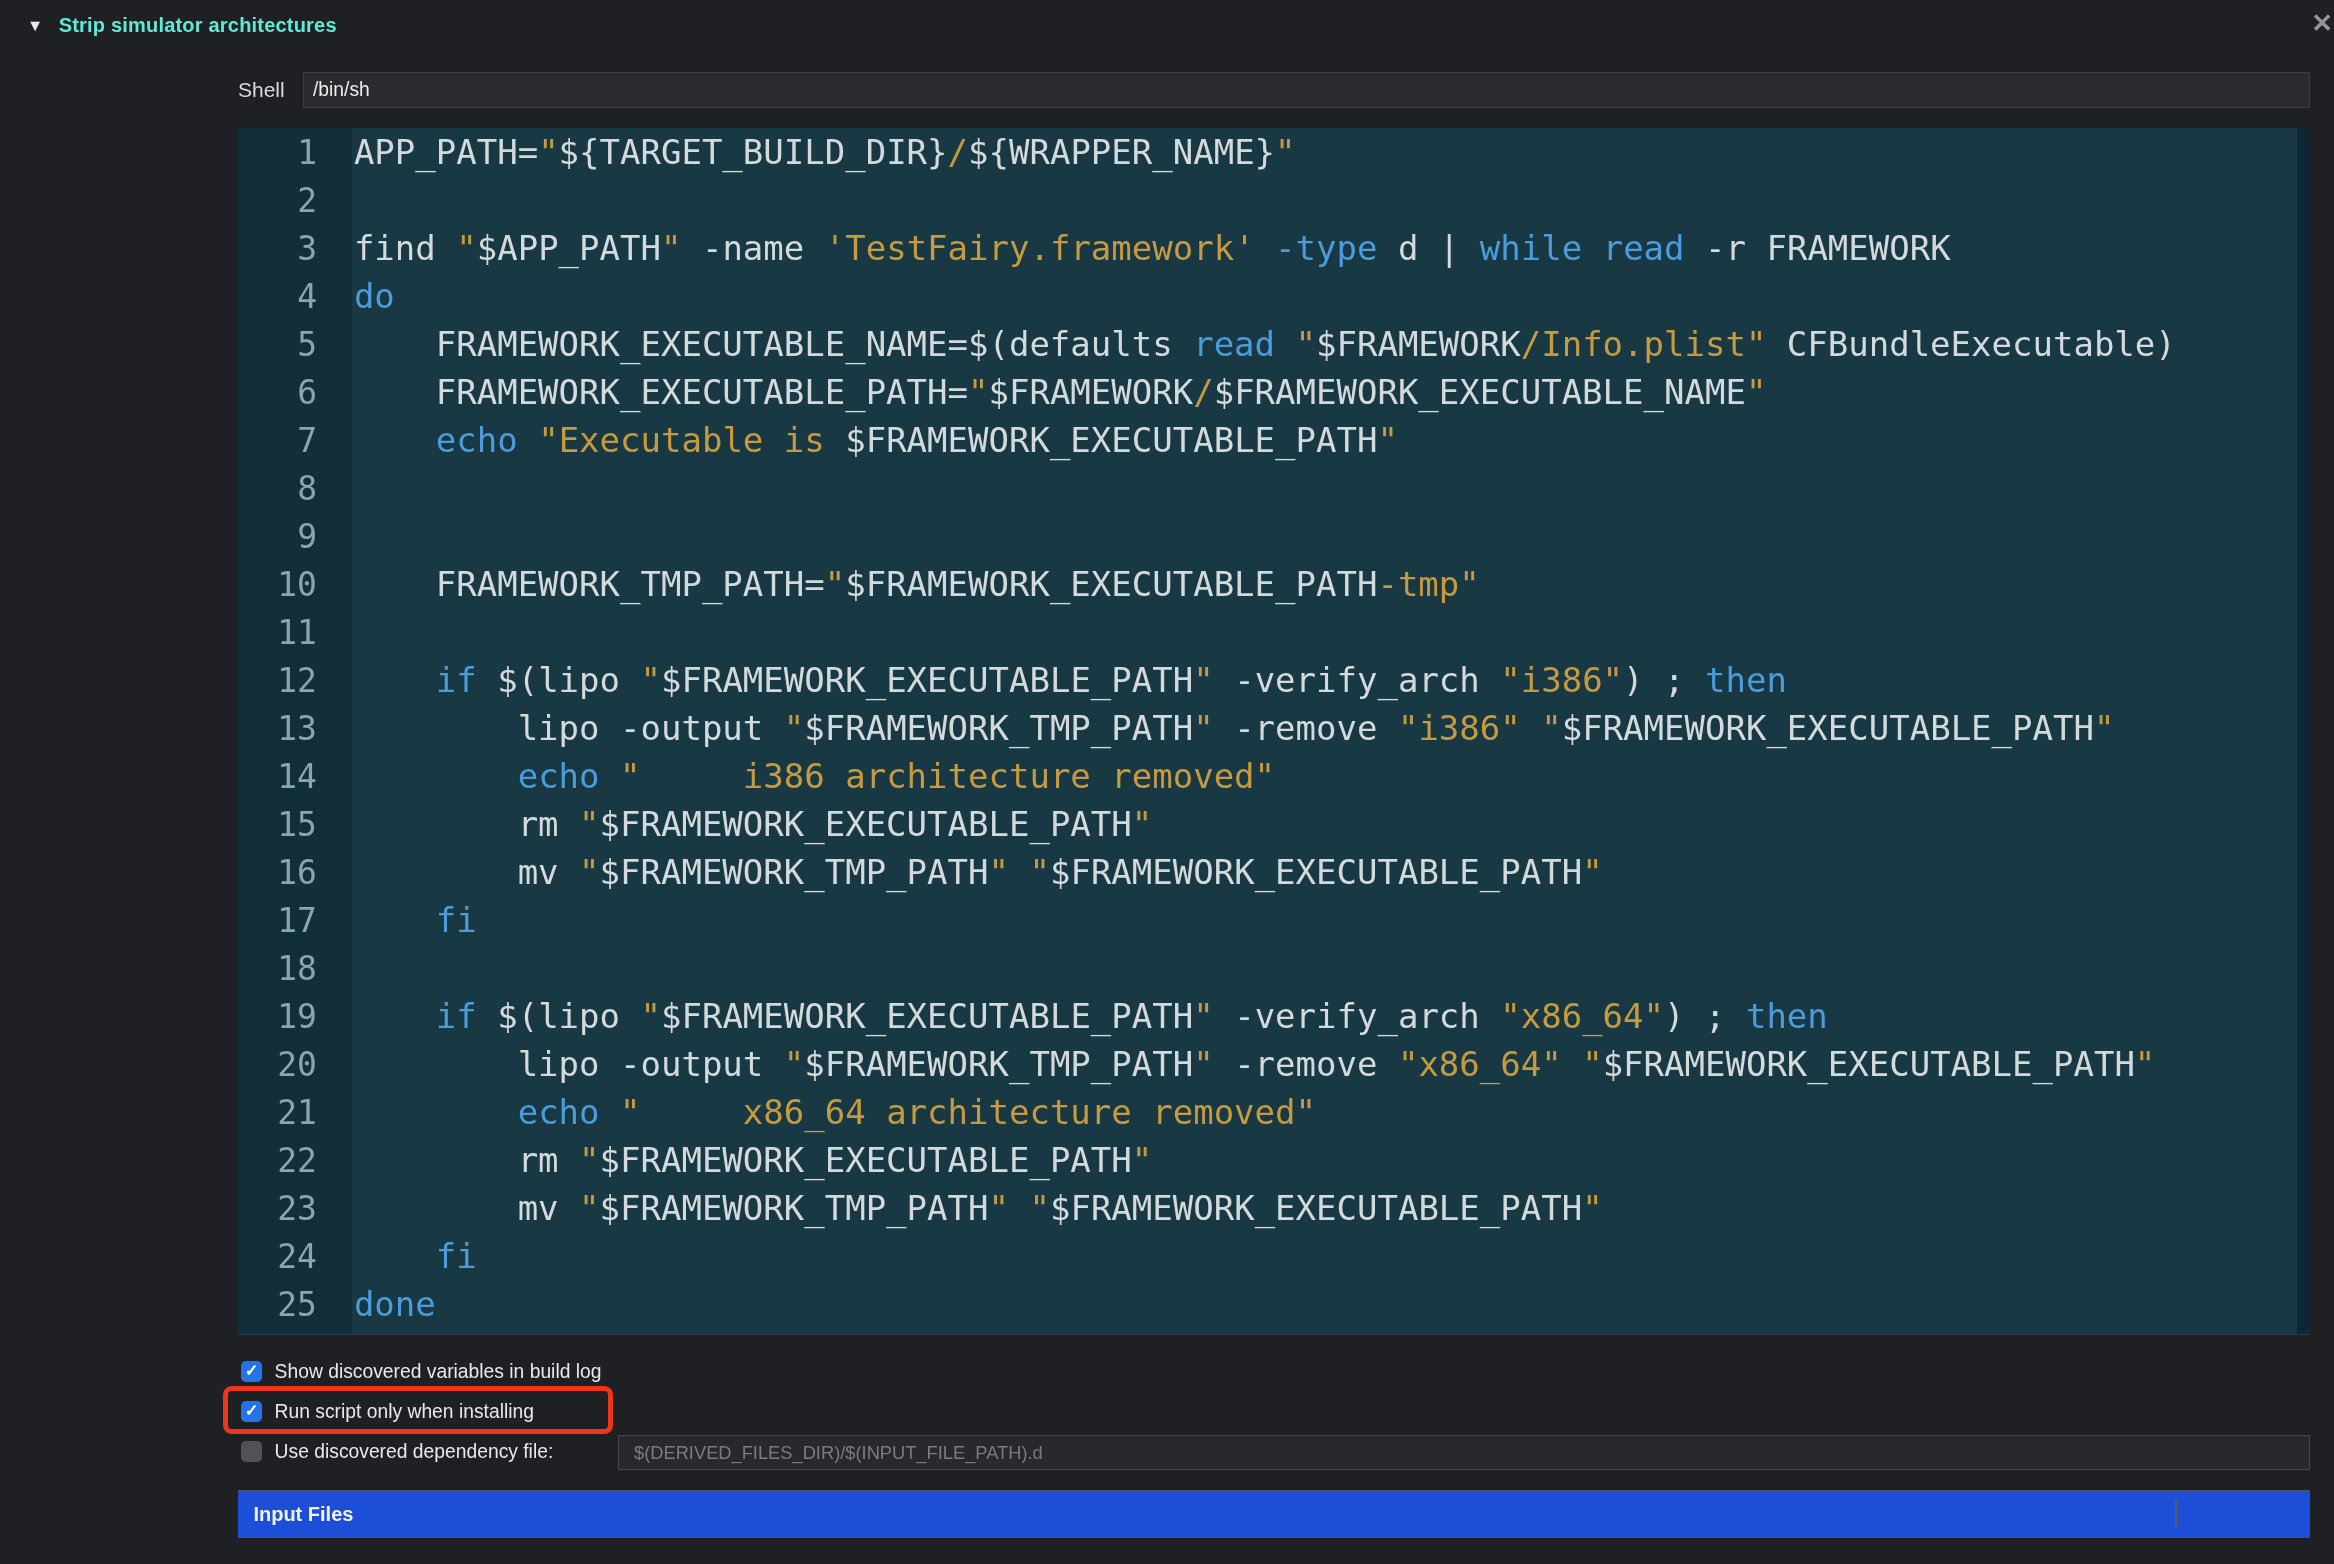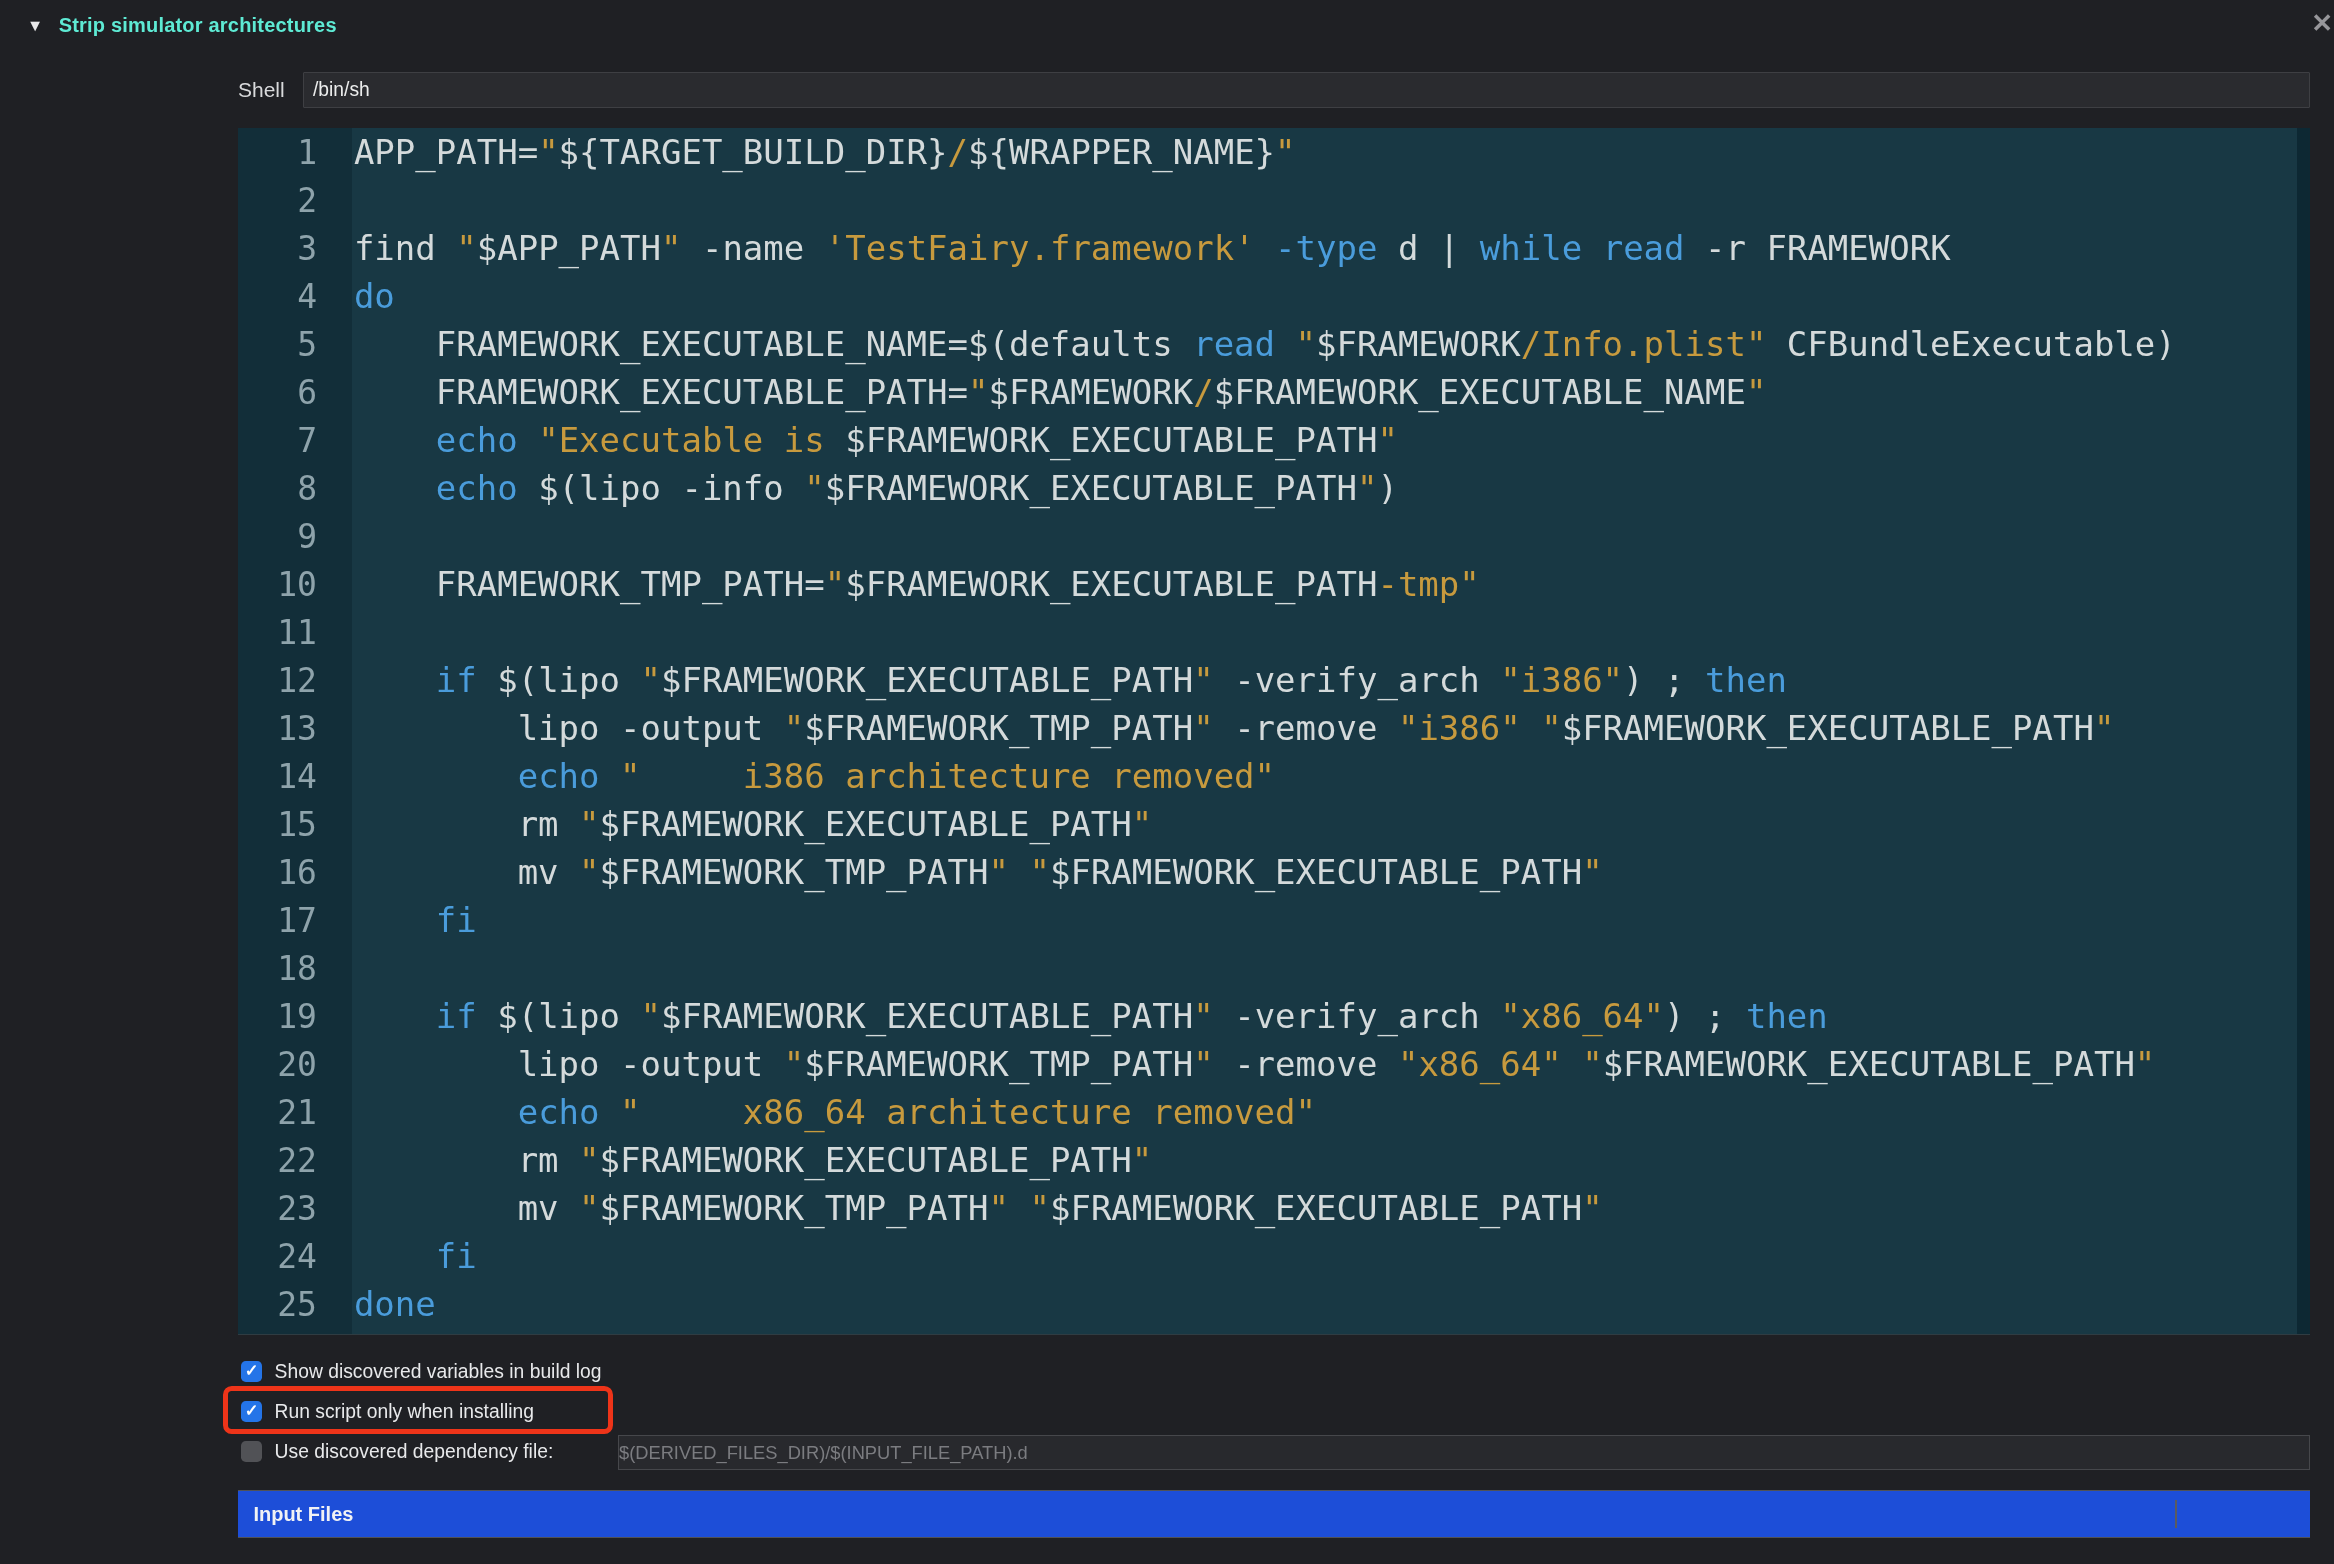--- a/index.html
+++ b/index.html
@@ -49,21 +49,21 @@
   .checkmark{display:none;color:#ffffff;font-size:16.4px;font-weight:bold;line-height:1;transform:translateY(-1px);}
   .checkbox.checked .checkmark{display:block;}
   .opt-label{color:#e8e9eb;font-size:19.3px;margin-left:12.6px;white-space:nowrap;}
   .annotation-box{
     position:absolute;left:223px;top:1386px;width:390px;height:48px;box-sizing:border-box;
     border:5.8px solid #ee3419;border-radius:8.7px;pointer-events:none;z-index:5;
   }
   .dep-field{
     position:absolute;left:618px;right:25px;top:1435px;height:35px;box-sizing:border-box;
     background:#28292d;border:1px solid #46474b;color:#cfcfd3;font-size:18.3px;
-    padding:0 0 0 0;outline:none;font-family:"Liberation Sans",sans-serif;
+    padding:0 0 0 15px;outline:none;font-family:"Liberation Sans",sans-serif;
   }
   .dep-field::placeholder{color:#7b7c80;opacity:1;}
   
   .section-bar{
     position:absolute;left:238px;right:25px;top:1490px;height:48px;box-sizing:border-box;
     background:#1d4ed8;border-top:1.9px solid #515256;border-bottom:1.9px solid #515256;
     display:flex;align-items:center;
   }
   .section-title{color:#f1f2f4;font-weight:bold;font-size:20px;margin-left:15.4px;}
   .section-divider{position:absolute;left:1937px;top:8.7px;bottom:8.7px;width:1.9px;background:#5a5b5f;}
@@ -107,21 +107,20 @@
       <div class="code-line">
         <span class="line-num">6</span>
         <span class="line-code"><span class="seg-p">    FRAMEWORK_EXECUTABLE_PATH=</span><span class="seg-s">"</span><span class="seg-p">$FRAMEWORK</span><span class="seg-s">/</span><span class="seg-p">$FRAMEWORK_EXECUTABLE_NAME</span><span class="seg-s">"</span></span>
       </div>
       <div class="code-line">
         <span class="line-num">7</span>
         <span class="line-code"><span class="seg-p">    </span><span class="seg-k">echo</span><span class="seg-p"> </span><span class="seg-s">"Executable is </span><span class="seg-p">$FRAMEWORK_EXECUTABLE_PATH</span><span class="seg-s">"</span></span>
       </div>
       <div class="code-line">
         <span class="line-num">8</span>
-        <span class="line-code"><span class="seg-p">    </span><span class="seg-k">echo</span><span class="seg-p"> $(lipo -info </span><span class="seg-s">"</span><span class="seg-p">$FRAMEWORK_EXECUTABLE_PATH</span><span class="seg-s">"</span><span class="seg-p">)</span></span>
       </div>
       <div class="code-line">
         <span class="line-num">9</span>
         <span class="line-code"></span>
       </div>
       <div class="code-line">
         <span class="line-num">10</span>
         <span class="line-code"><span class="seg-p">    FRAMEWORK_TMP_PATH=</span><span class="seg-s">"</span><span class="seg-p">$FRAMEWORK_EXECUTABLE_PATH</span><span class="seg-s">-tmp"</span></span>
       </div>
       <div class="code-line">

